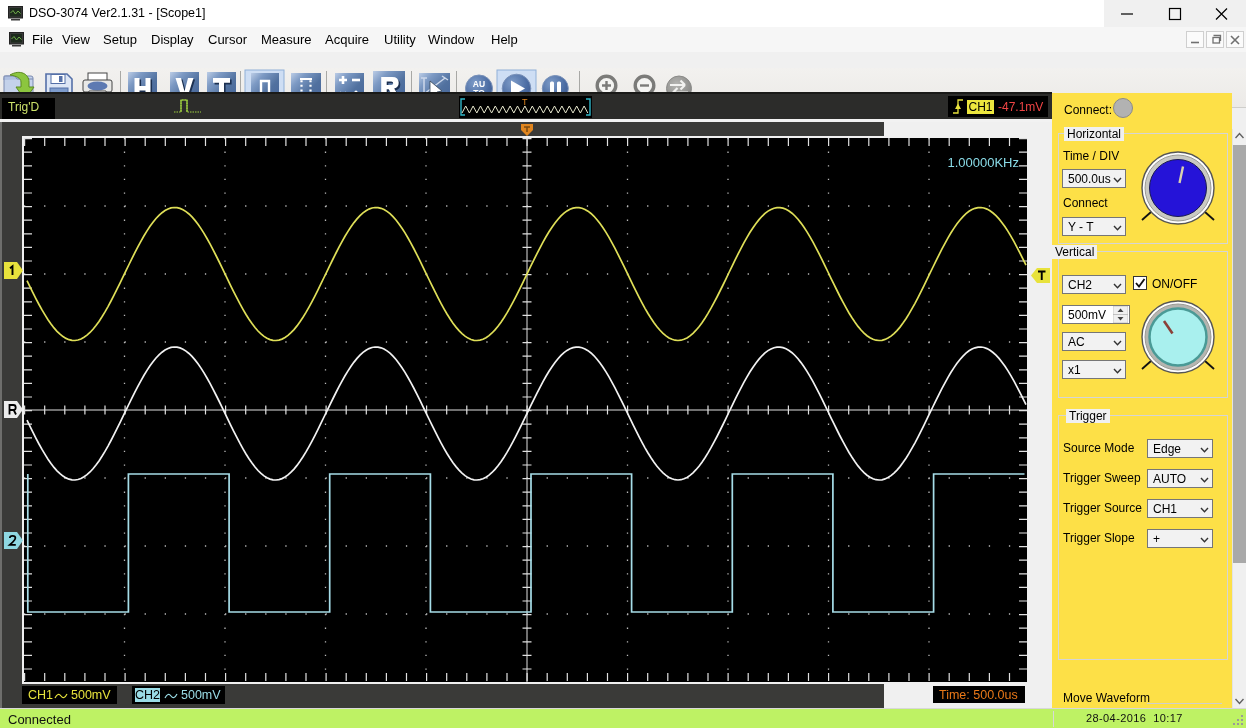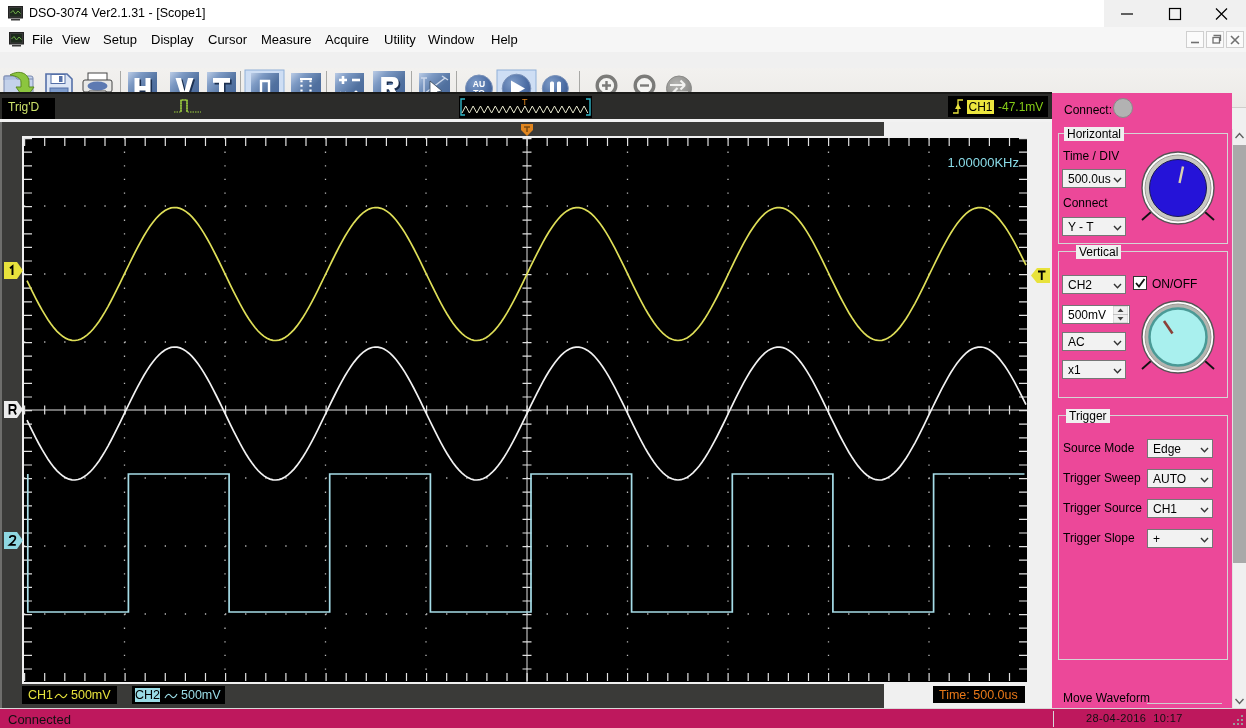--- a/index.html
+++ b/index.html
@@ -6,22 +6,22 @@
 #win { position:relative; width:1246px; height:728px; }
 #titlebar { left:0; top:0; width:1104px; height:27px; background:#ffffff; }
 #titletxt { left:29px; top:6px; font-size:12.5px; color:#000; }
 #menubar { left:0; top:27px; width:1246px; height:25px; background:#f6f6f6; }
 .menuitem { position:absolute; top:5px; font-size:13px; color:#000; }
 #toolbar { left:0; top:68px; width:1246px; height:40px; background:linear-gradient(#f2f1ef,#eceae7); border-bottom:1px solid #cfcecb; }
 .tsep { position:absolute; top:3px; width:1px; height:33px; background:#a8a8a5; }
 #darkstrip { left:0; top:92px; width:1052px; height:27px; background:#2c2c2a; border-top:2px solid #1a1a18; }
 #whiteline { left:0; top:119px; width:1052px; height:3px; background:#f2f2f2; }
 #scope { left:0; top:122px; width:884px; height:586px; background:#3a3a38; }
-#rpanel { left:1052px; top:93px; width:180px; height:615px; background:#ec4899; font-size:12px; color:#000; }
-#statusbar { left:0; top:708px; width:1246px; height:20px; background:#be185d; border-top:1px solid #d8d8d8; font-size:13px; color:#111; }
+#rpanel { left:1052px; top:93px; width:180px; height:615px; background:#fde047; font-size:12px; color:#000; }
+#statusbar { left:0; top:708px; width:1246px; height:20px; background:#bef264; border-top:1px solid #d8d8d8; font-size:13px; color:#111; }
 .blackbox { position:absolute; background:#000; }
 .grp { position:absolute; border:1px solid #d5d5d5; }
 .grplbl { position:absolute; background:#f0f0f0; padding:0 3px; font-size:12px; }
 .lbl { position:absolute; font-size:12px; color:#000; }
 .combo { position:absolute; background:#f2f2f2; border:1px solid #767676; font-size:12px; color:#000; }
 .combo span { position:absolute; left:5px; top:2px; }
 .carr { position:absolute; right:3px; top:7px; }
 </style></head><body>
 <div id="win">
 
@@ -207,21 +207,21 @@
       <path d="M127 3 L131 3 L131 19 L127 19" fill="none" stroke="#2fb6c8" stroke-width="1.4"></path>
       <path d="M462.0,113.0 L465.7,106.0 L469.4,113.0 L473.1,106.0 L476.8,113.0 L480.5,106.0 L484.2,113.0 L487.9,106.0 L491.6,113.0 L495.3,106.0 L499.0,113.0 L502.7,106.0 L506.4,113.0 L510.1,106.0 L513.8,113.0 L517.5,106.0 L521.2,113.0 L524.9,106.0 L528.6,113.0 L532.3,106.0 L536.0,113.0 L539.7,106.0 L543.4,113.0 L547.1,106.0 L550.8,113.0 L554.5,106.0 L558.2,113.0 L561.9,106.0 L565.6,113.0 L569.3,106.0 L573.0,113.0 L576.7,106.0 L580.4,113.0 L584.1,106.0 L587.8,113.0" transform="translate(-459,-96)" fill="none" stroke="#e6e6cc" stroke-width="1"></path>
     </svg>
   </div>
   <div class="blackbox" style="left:948px;top:2px;width:100px;height:21px">
     <svg class="abs" style="left:4px;top:2px" width="14" height="17" viewBox="0 0 14 17">
       <path d="M1 15 L6 15 L6 2 L11 2" fill="none" stroke="#e8e23c" stroke-width="1.3"></path>
       <path d="M6 11 L3 11 L6 5.5 L9 11 L6 11" fill="#e8e23c"></path>
     </svg>
     <span class="abs" style="left:19px;top:4px;width:27px;font-size:12px;background:#ece63e;color:#000;text-align:center">CH1</span>
-    <span class="abs" style="left:50px;top:4px;font-size:12px;color:#84cc16">-47.1mV</span>
+    <span class="abs" style="left:50px;top:4px;font-size:12px;color:#ef4444">-47.1mV</span>
   </div>
 </div>
 <div class="abs" id="whiteline"></div>
 
 <div class="abs" id="scope">
   <div class="abs" style="left:0;top:0;width:2px;height:586px;background:#6e6e6c"></div>
   <svg class="abs" style="left:520px;top:1px" width="14" height="14" viewBox="0 0 14 14">
     <path d="M1 1 L13 1 L13 7 L7 13 L1 7 Z" fill="#e0851e"></path>
     <path d="M4 4 L10 4 M7 4 L7 9" stroke="#7a4a10" stroke-width="1.5"></path>
   </svg>
@@ -309,21 +309,21 @@
       </div>
   <span class="lbl" style="left:11px;top:103px">Connect</span>
   <div class="combo" style="left:10px;top:124px;width:64px;height:19px">
         <span>Y - T</span>
         <svg class="carr" width="9" height="6" viewBox="0 0 9 6">
           <path d="M1 1 L4.5 4.7 L8 1" stroke="#333" stroke-width="1.4" fill="none"></path>
         </svg>
       </div>
 
   <div class="grp" style="left:6px;top:158px;width:170px;height:147px"></div>
-  <span class="grplbl" style="left:24px;top:152px">Vertical</span>
+  <span class="grplbl" style="left:0;top:152px">Vertical</span>
   <div class="combo" style="left:10px;top:182px;width:64px;height:19px">
         <span>CH2</span>
         <svg class="carr" width="9" height="6" viewBox="0 0 9 6">
           <path d="M1 1 L4.5 4.7 L8 1" stroke="#333" stroke-width="1.4" fill="none"></path>
         </svg>
       </div>
   <svg class="abs" style="left:81px;top:183px" width="15" height="15" viewBox="0 0 15 15">
     <rect x="0.5" y="0.5" width="13" height="13" fill="#fff" stroke="#333"></rect>
     <path d="M3 7 L6 10.5 L11.5 3" fill="none" stroke="#111" stroke-width="1.8"></path>
   </svg>

